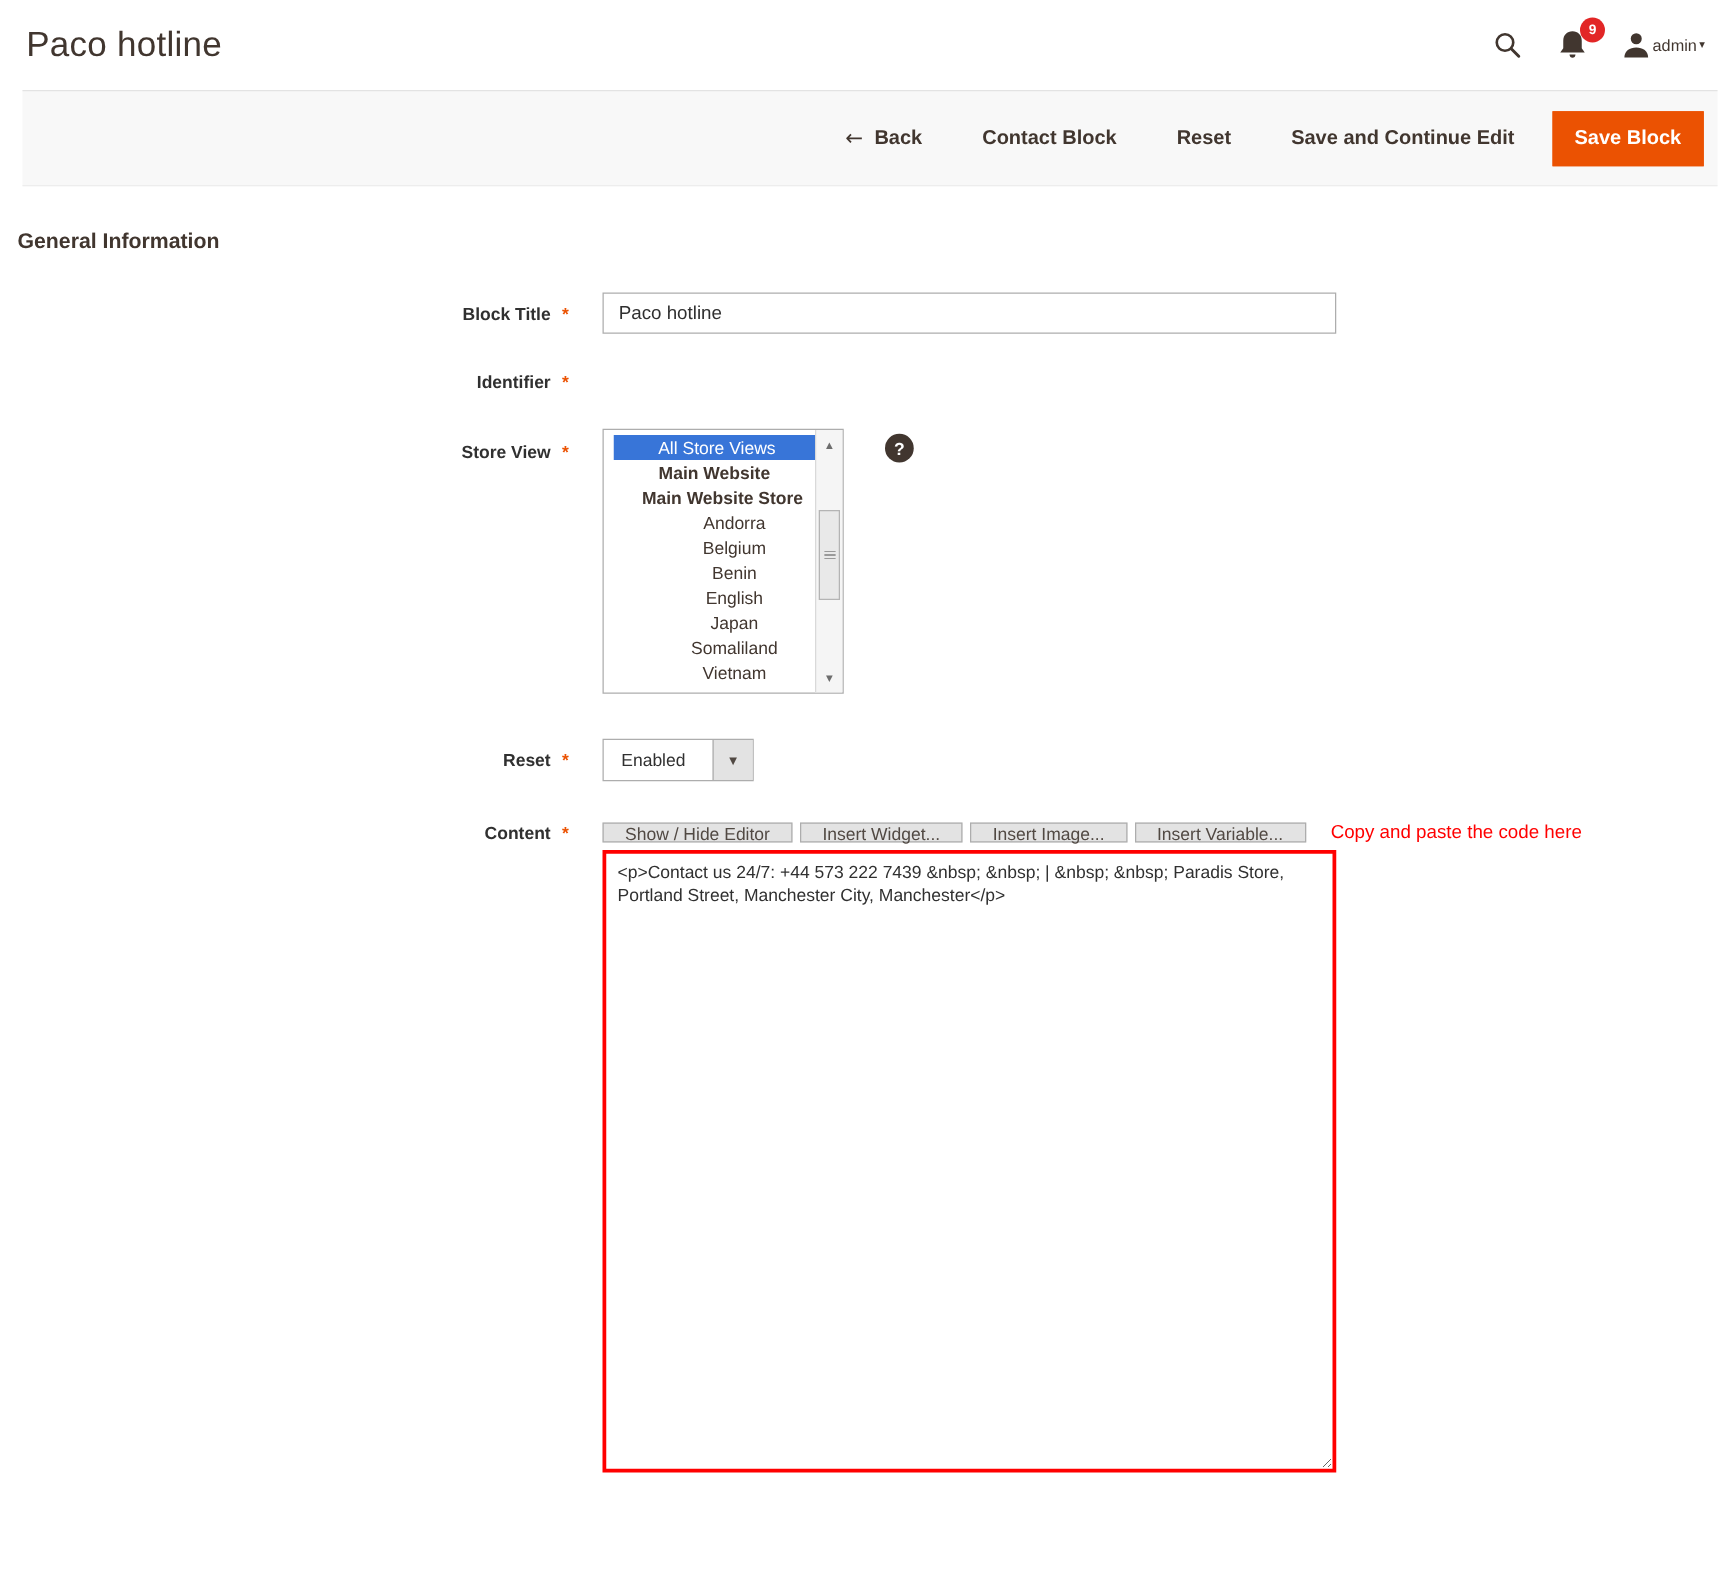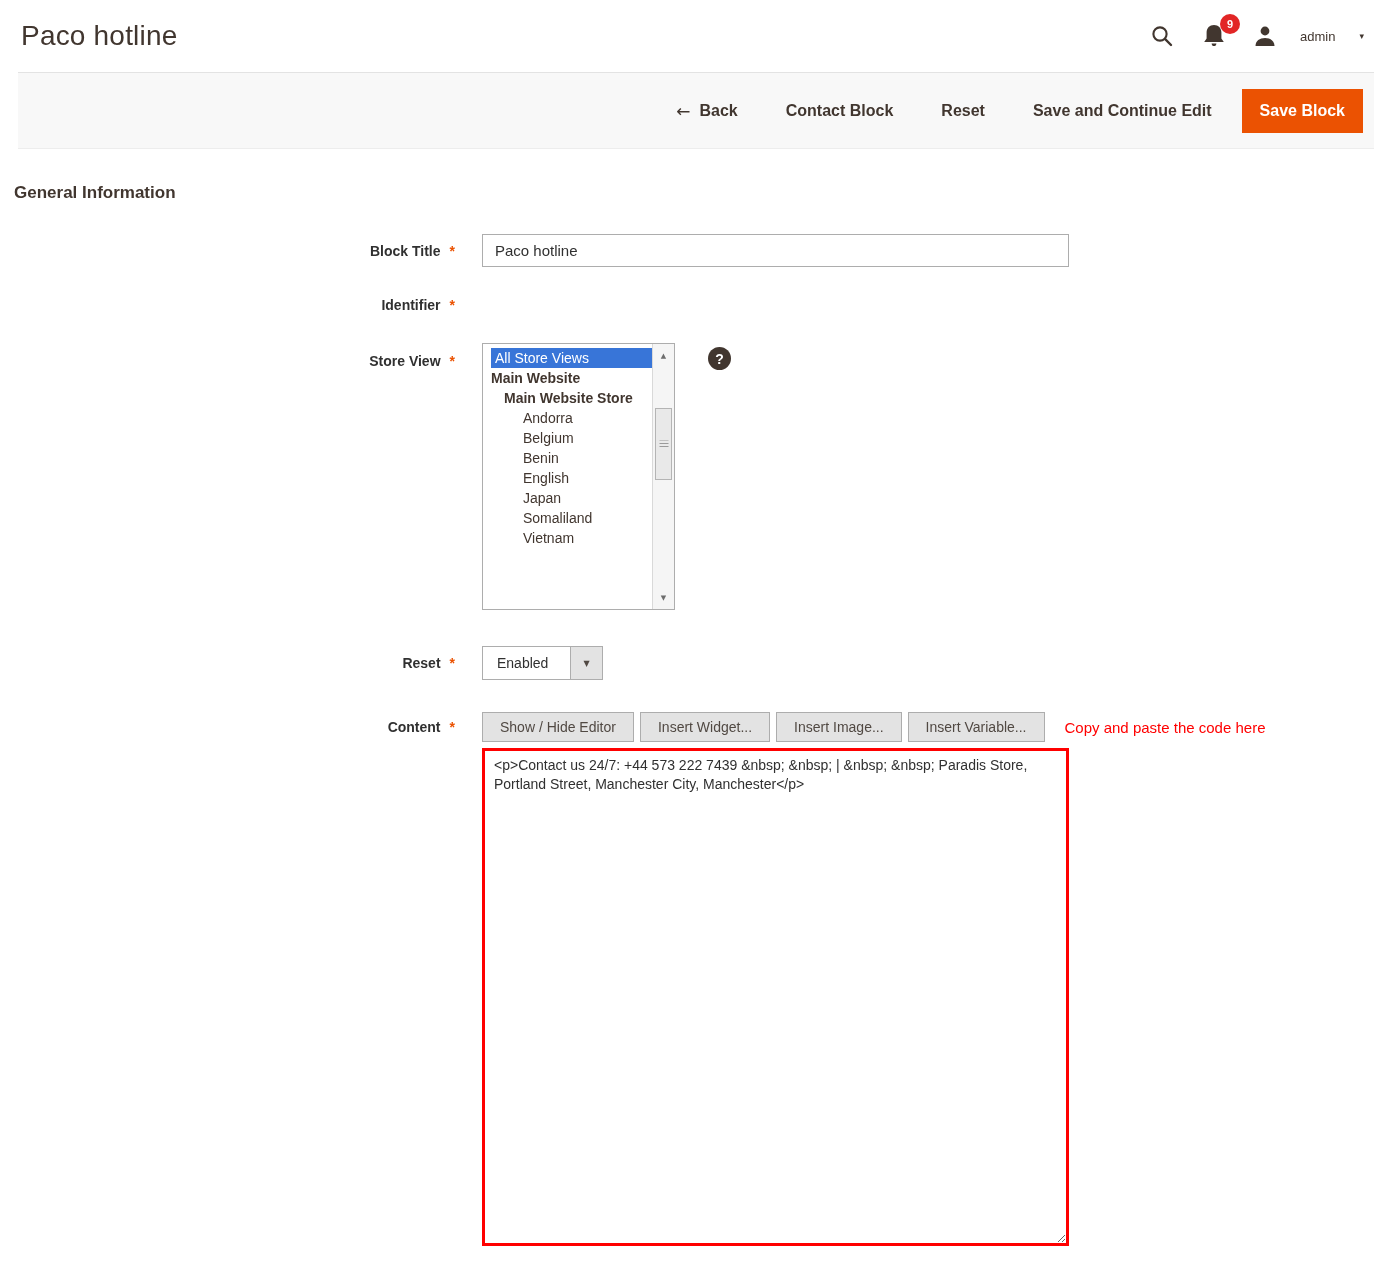--- a/index.html
+++ b/index.html
@@ -5,21 +5,21 @@
   * { box-sizing: border-box; margin: 0; padding: 0; }
   html, body { width: 1388px; background: #fff; }
   body { height: 1262px; font-family: "Liberation Sans", "DejaVu Sans", sans-serif; color: #41362f; position: relative; overflow: hidden; }
 
   
   .header { height: 72px; display: flex; align-items: center; padding: 0 24px 0 21px; background: #fff; }
   .page-title { font-size: 28px; font-weight: 400; color: #41362f; letter-spacing: .2px; }
   .header-right { margin-left: auto; display: flex; align-items: center; gap: 28px; }
   .hicon-btn { background: none; border: none; cursor: pointer; position: relative; display: flex; align-items: center; padding: 0; }
   .badge { position: absolute; top: -9px; right: -14px; min-width: 20px; height: 20px; border-radius: 10px; background: #e22626; color: #fff; font-size: 11px; font-weight: 700; display: flex; align-items: center; justify-content: center; padding: 0 5px; }
-  .user-menu { display: flex; align-items: center; gap: 24px; cursor: pointer; }
+  .user-menu { display: flex; align-items: center; gap: 2px; cursor: pointer; }
   .user-name { font-size: 13px; color: #41362f; }
   .caret-glyph { font-family: "DejaVu Sans", sans-serif; font-size: 9px; color: #41362f; }
 
   
   .toolbar { margin: 0 14px 0 18px; height: 77px; background: #f8f8f8; border-top: 1px solid #e3e3e3; border-bottom: 1px solid #ededed; display: flex; align-items: center; justify-content: flex-end; padding-right: 11px; }
   .tb-action { background: none; border: none; cursor: pointer; font-family: inherit; font-size: 16px; font-weight: 600; color: #41362f; margin-left: 48px; display: flex; align-items: center; gap: 9px; }
   .back-arrow { font-family: "DejaVu Sans", sans-serif; font-size: 17px; font-weight: 400; }
   .tb-save { margin-left: 30px; background: #eb5202; border: 1px solid #eb5202; color: #ffffff; font-family: inherit; font-size: 16px; font-weight: 600; padding: 12px 17px; cursor: pointer; }
 
   
@@ -29,40 +29,40 @@
   .form { margin-top: 31px; }
   .row { display: flex; align-items: center; margin-bottom: 30px; }
   .row.top { align-items: flex-start; }
   .lbl { width: 455px; flex: 0 0 455px; display: flex; justify-content: flex-end; align-items: center; font-size: 14px; font-weight: 600; color: #303030; }
   .req { color: #eb5202; margin-left: 9px; font-size: 14px; }
   .field { margin-left: 27px; display: flex; align-items: center; }
   .txt-input { width: 587px; height: 33px; border: 1px solid #adadad; padding: 0 12px; font-family: inherit; font-size: 15px; color: #303030; background: #fff; }
 
   
   .lbl-storeview { padding-top: 10px; }
-  .listbox { width: 193px; height: 267px; border: 1px solid #adadad; background: #fff; position: relative; overflow: hidden; padding: 4px 22px 0 8px; }
+  .listbox { width: 193px; height: 212px; border: 1px solid #adadad; background: #fff; position: relative; overflow: hidden; padding: 4px 22px 0 8px; text-align: center; }
   .opt { font-size: 14px; line-height: 20px; color: #41362f; white-space: nowrap; cursor: pointer; }
   .opt.bold { font-weight: 700; }
   .opt.lv1 { padding-left: 13px; }
   .opt.lv2 { padding-left: 32px; }
   .opt.selected { background: #3875d8; color: #fff; padding-left: 4px; }
   .sbar { position: absolute; top: 0; right: 0; width: 22px; height: 100%; background: #f5f5f5; border-left: 1px solid #d9d9d9; }
   .sb-btn { position: absolute; left: 0; width: 21px; height: 19px; display: flex; align-items: center; justify-content: center; font-family: "DejaVu Sans", sans-serif; font-size: 7px; color: #6d6d6d; cursor: pointer; }
   .sb-up { top: 2px; } .sb-down { bottom: 2px; }
   .sb-thumb { position: absolute; left: 2px; top: 64px; width: 17px; height: 72px; background: #e9e9e9; border: 1px solid #b4b4b4; cursor: grab; }
   .sb-grip { position: absolute; left: 50%; top: 50%; width: 9px; height: 7px; transform: translate(-50%,-50%); background: repeating-linear-gradient(to bottom, #9a9a9a 0 1px, transparent 1px 3px); }
   .help-icon { width: 23px; height: 23px; border-radius: 50%; background: #41362f; color: #fff; font-size: 14px; font-weight: 700; display: flex; align-items: center; justify-content: center; margin-left: 33px; margin-top: 4px; cursor: pointer; }
 
   
   .select { width: 121px; height: 34px; border: 1px solid #adadad; background: #fff; display: flex; cursor: pointer; }
   .select-value { flex: 1; display: flex; align-items: center; padding-left: 14px; font-size: 14px; color: #303030; }
   .select-caret { width: 32px; background: #e3e3e3; border-left: 1px solid #adadad; display: flex; align-items: center; justify-content: center; font-family: "DejaVu Sans", sans-serif; font-size: 8px; color: #514943; }
 
   
-  .ed-btn { height: 30px; background: #e3e3e3; border: 1px solid #adadad; font-family: inherit; font-size: 14px; color: #514943; padding: 0 17px; margin-right: 6px; cursor: pointer; }
+  .ed-btn { height: 16px; background: #e3e3e3; border: 1px solid #adadad; font-family: inherit; font-size: 14px; color: #514943; padding: 0 17px; margin-right: 6px; cursor: pointer; }
   .annotation { margin-left: 14px; color: #ff0000; font-size: 15px; white-space: nowrap; }
 
   
   .content-row { margin-left: 482px; margin-top: -12px; }
   .content-textarea { width: 587px; height: 498px; border: 3px solid #ff0000; padding: 5px 9px; font-family: inherit; font-size: 14px; line-height: 19px; color: #303030; resize: both; display: block; }
 
   svg { display: block; }
 </style>
 </head>
 <body>

